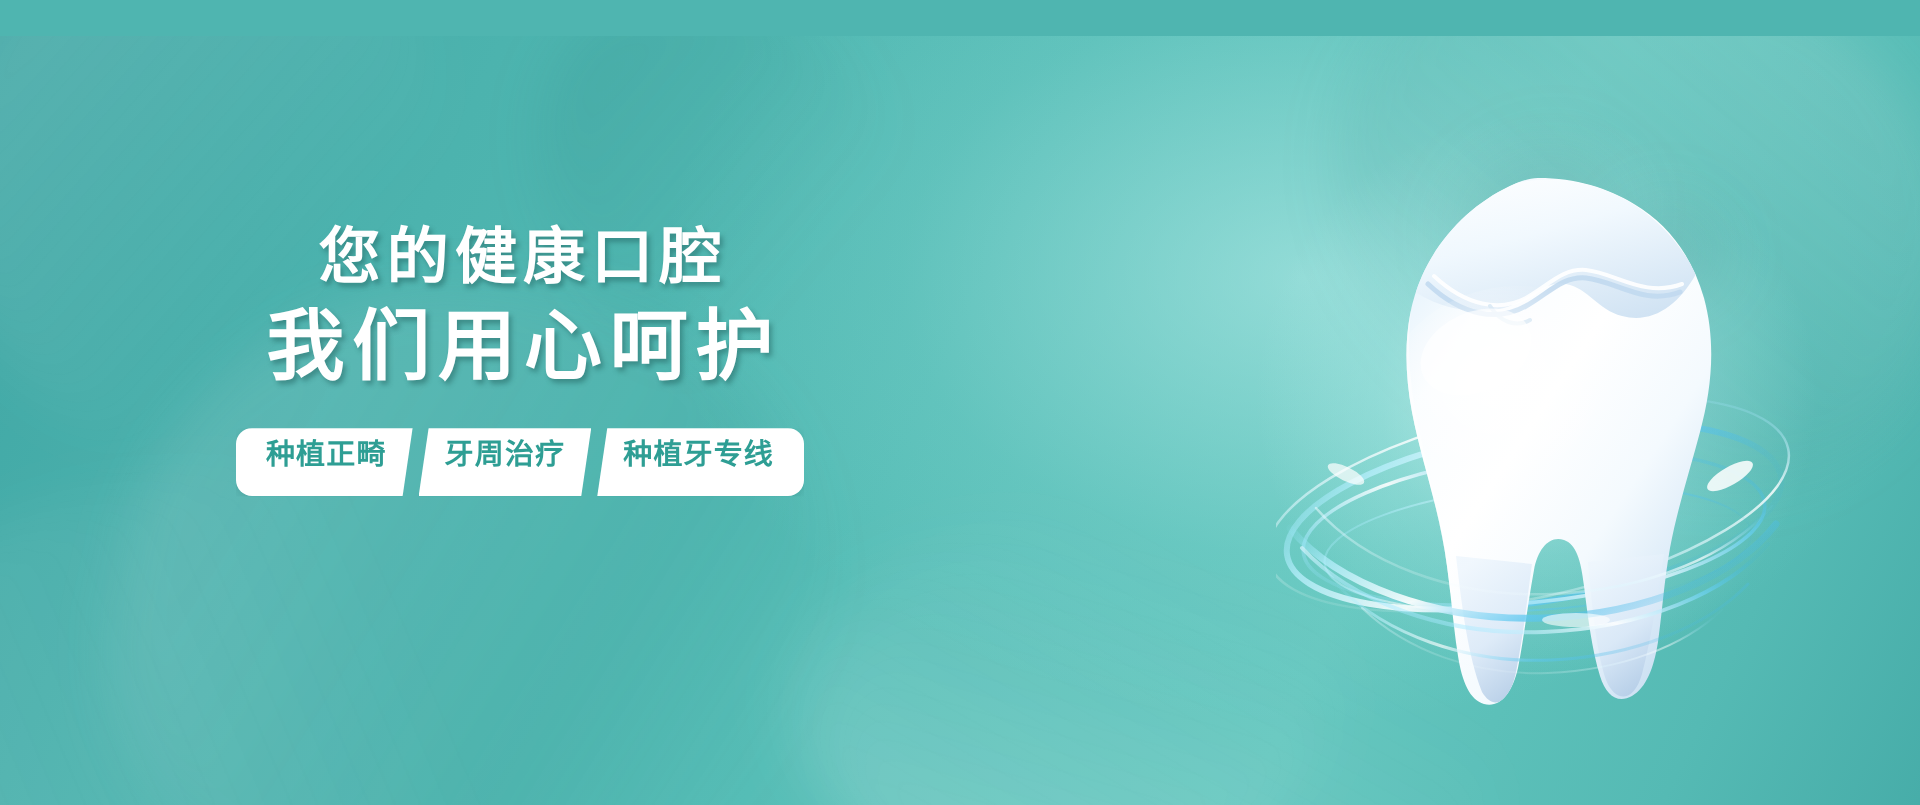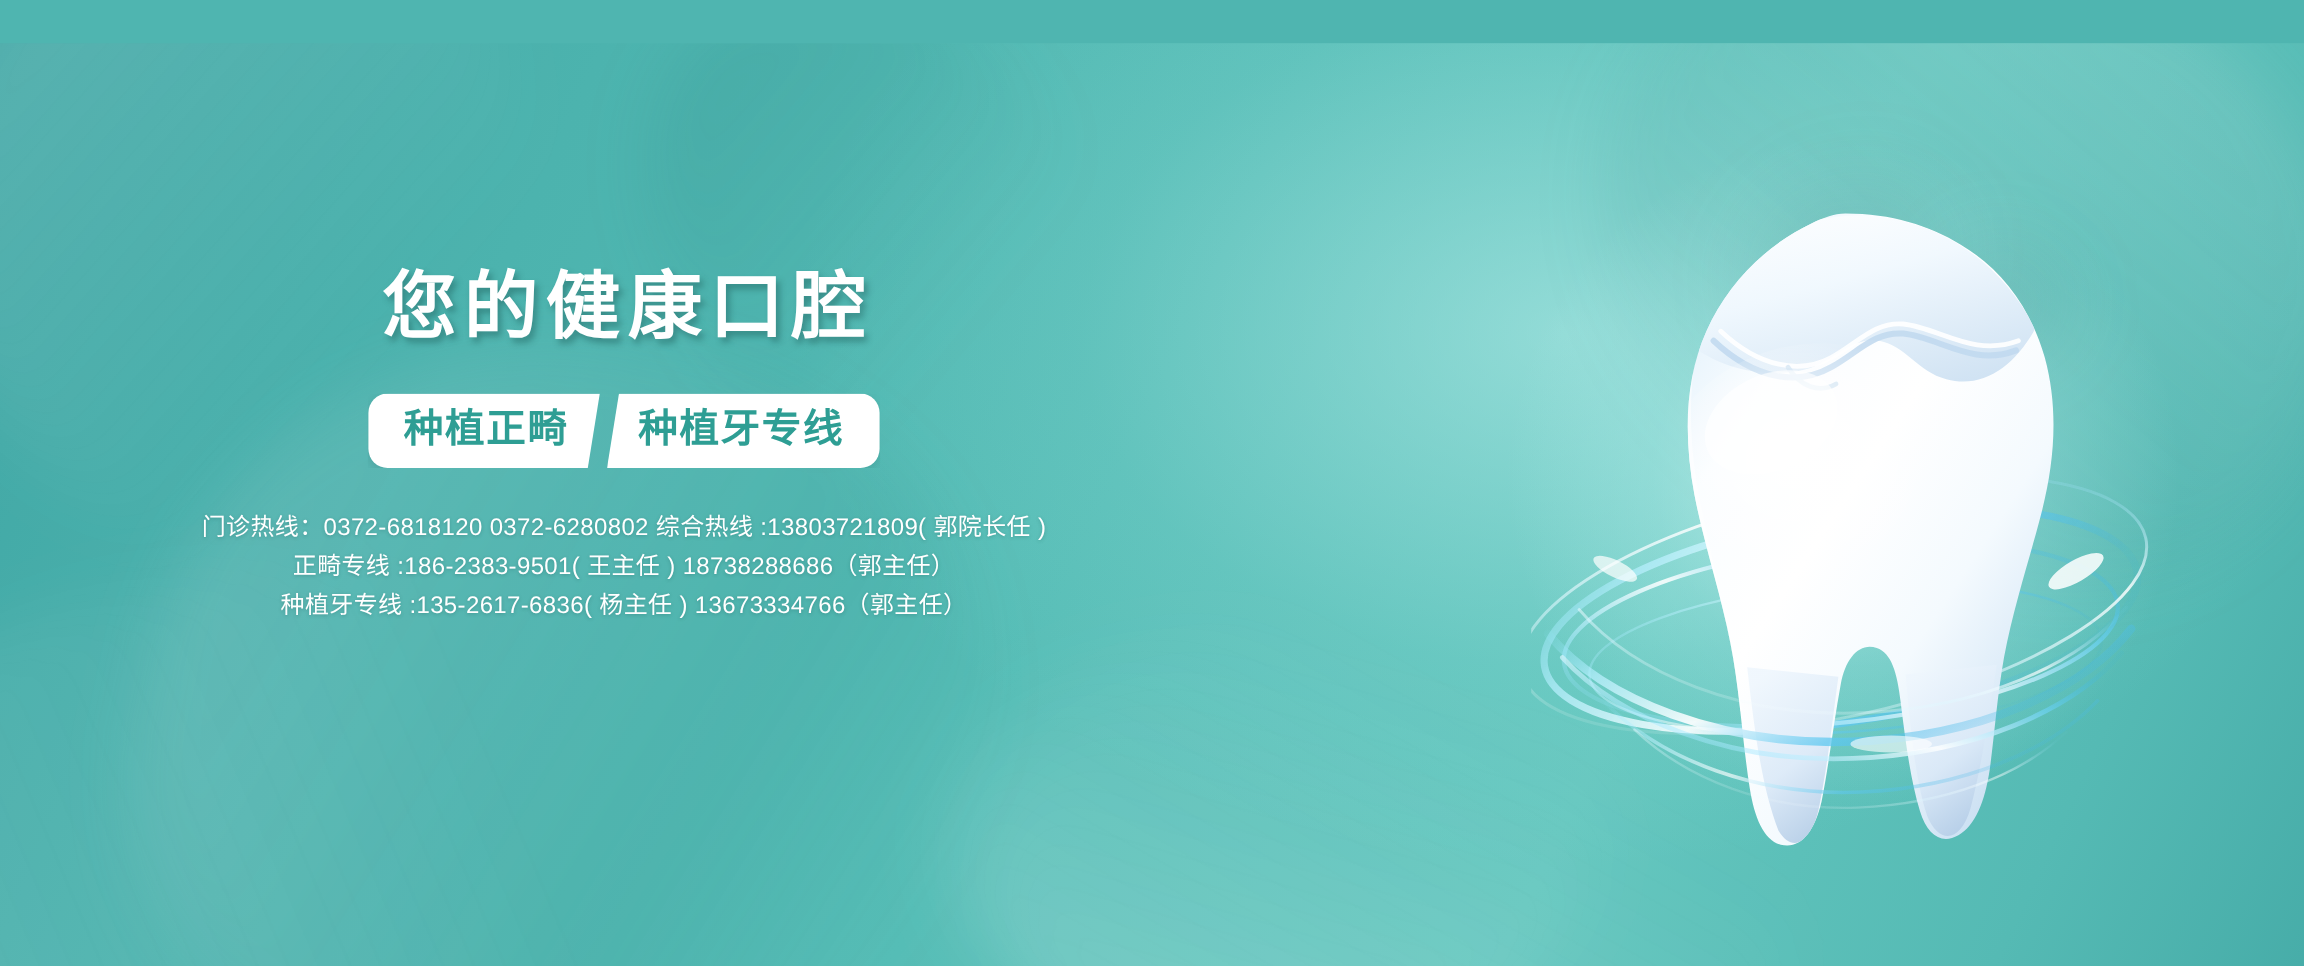--- a/index.html
+++ b/index.html
@@ -75,25 +75,25 @@
     display:flex;
     justify-content:center;
     align-items:center;
     gap:6px;
     margin-top:40px;
   }
   .tag {
     position:relative;
     background:#ffffff;
     color:#2E9E94;
-    font-size:33px;
+    font-size:29px;
     font-weight:700;
     letter-spacing:0.04em;
     line-height:1;
-    padding:12px 26px 17px 26px;
+    padding:12px 26px 27px 26px;
     white-space:nowrap;
     box-shadow:0 3px 8px rgba(24,90,88,0.16);
     clip-path:polygon(10px 0, 100% 0, calc(100% - 10px) 100%, 0 100%);
   }
   .tag:first-child {
     clip-path:polygon(0 0, 100% 0, calc(100% - 10px) 100%, 0 100%);
     border-top-left-radius:16px;
     border-bottom-left-radius:16px;
     padding-left:30px;
   }
@@ -283,26 +283,23 @@
         <ellipse cx="70" cy="318" rx="20" ry="7" fill="#FFFFFF" opacity="0.7" transform="rotate(26 70 318)"></ellipse>
         <ellipse cx="300" cy="464" rx="34" ry="7" fill="#FFFFFF" opacity="0.6"></ellipse>
       </g>
     </svg>
   </div>
 
   <div id="copy">
 
     <div class="headline" id="headline-1">您的健康口腔</div>
 
+    <div class="headline" id="headline-2">我们用心呵护</div>
 
     <div id="tags">
       <div class="tag">种植正畸</div>
+      <div class="tag">牙周治疗</div>
       <div class="tag">种植牙专线</div>
     </div>
 
-    <div id="contacts">
-      <div class="contact-line">门诊热线：0372-6818120  0372-6280802    综合热线 :13803721809( 郭院长任 )</div>
-      <div class="contact-line">正畸专线 :186-2383-9501( 王主任 ) 18738288686（郭主任）</div>
-      <div class="contact-line">种植牙专线 :135-2617-6836( 杨主任 ) 13673334766（郭主任）</div>
-    </div>
 
   </div>
 </div>
 
 </body></html>

